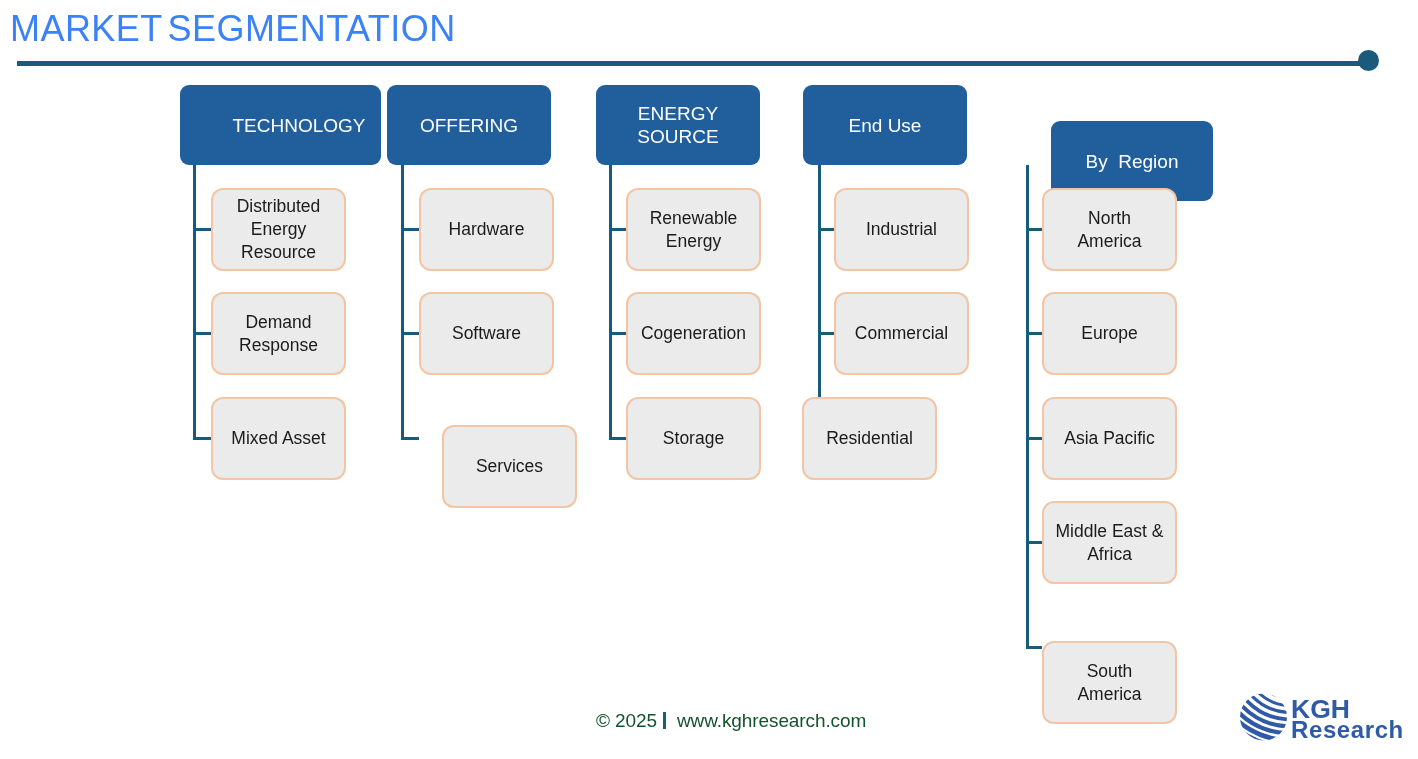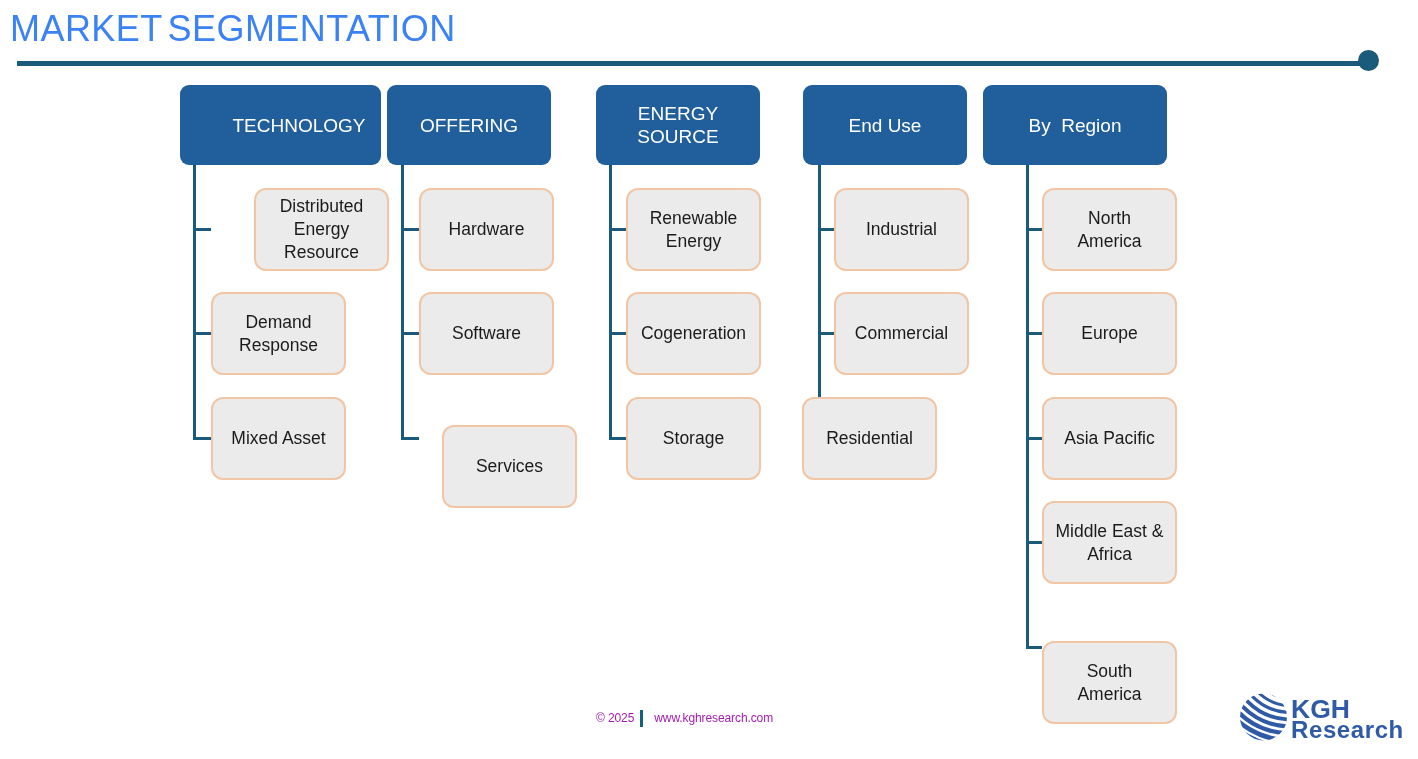--- a/index.html
+++ b/index.html
@@ -15,21 +15,21 @@
 </head>
 <body>
   <div class="abs" style="left:10px;top:8px;font-size:36px;color:#3b82f6;letter-spacing:0.45px;word-spacing:-5px;">MARKET SEGMENTATION</div>
   <div class="abs" style="left:17px;top:60.5px;width:1343px;height:5px;background:#1A5A7A;"></div>
   <div class="abs" style="left:1357.5px;top:49.5px;width:21px;height:21px;border-radius:50%;background:#1A5A7A;"></div>
 
   <div class="hdr" style="left:180px;padding-left:37px;">TECHNOLOGY</div>
   <div class="hdr" style="left:387px;">OFFERING</div>
   <div class="hdr" style="left:596px;">ENERGY<br>SOURCE</div>
   <div class="hdr" style="left:803px;text-align:center;">End Use</div>
-  <div class="hdr" style="left:983px;width:184px;">By&nbsp; Region</div>
+  <div class="hdr" style="left:1051px;width:162px;margin-top:36px;">By&nbsp; Region</div>
 
   <div class="vline" style="left:192.5px;top:165px;height:275px;"></div>
   <div class="stub" style="left:192.5px;top:228px;width:18.5px;"></div>
   <div class="stub" style="left:192.5px;top:332px;width:18.5px;"></div>
   <div class="stub" style="left:192.5px;top:437px;width:18.5px;"></div>
 
   <div class="vline" style="left:400.5px;top:165px;height:275px;"></div>
   <div class="stub" style="left:400.5px;top:228px;width:18.5px;"></div>
   <div class="stub" style="left:400.5px;top:332px;width:18.5px;"></div>
   <div class="stub" style="left:400.5px;top:437px;width:18.5px;"></div>
@@ -44,21 +44,21 @@
   <div class="stub" style="left:818px;top:332px;width:16px;"></div>
   <div class="stub" style="left:818px;top:437px;width:16px;"></div>
 
   <div class="vline" style="left:1025.5px;top:165px;height:484px;"></div>
   <div class="stub" style="left:1025.5px;top:228px;width:16.5px;"></div>
   <div class="stub" style="left:1025.5px;top:332px;width:16.5px;"></div>
   <div class="stub" style="left:1025.5px;top:437px;width:16.5px;"></div>
   <div class="stub" style="left:1025.5px;top:541px;width:16.5px;"></div>
   <div class="stub" style="left:1025.5px;top:646px;width:16.5px;"></div>
 
-  <div class="child" style="left:211px;top:188px;margin-left:43px;">Distributed<br>Energy<br>Resource</div>
+  <div class="child" style="left:211px;top:188px;">Distributed<br>Energy<br>Resource</div>
   <div class="child" style="left:211px;top:292px;">Demand<br>Response</div>
   <div class="child" style="left:211px;top:397px;">Mixed Asset</div>
 
   <div class="child" style="left:419px;top:188px;">Hardware</div>
   <div class="child" style="left:419px;top:292px;">Software</div>
   <div class="child" style="left:442px;top:397px;margin-top:28px;">Services</div>
 
   <div class="child" style="left:626px;top:188px;">Renewable<br>Energy</div>
   <div class="child" style="left:626px;top:292px;">Cogeneration</div>
   <div class="child" style="left:626px;top:397px;">Storage</div>
@@ -66,21 +66,21 @@
   <div class="child" style="left:834px;top:188px;">Industrial</div>
   <div class="child" style="left:834px;top:292px;">Commercial</div>
   <div class="child" style="left:802px;top:397px;">Residential</div>
 
   <div class="child" style="left:1042px;top:188px;">North<br>America</div>
   <div class="child" style="left:1042px;top:292px;">Europe</div>
   <div class="child" style="left:1042px;top:397px;">Asia Pacific</div>
   <div class="child" style="left:1042px;top:501px;">Middle East &amp;<br>Africa</div>
   <div class="child" style="left:1042px;top:606px;margin-top:35px;">South<br>America</div>
 
-  <div class="abs" style="left:596px;top:709.5px;display:flex;align-items:center;font-size:12px;letter-spacing:-0.1px;color:#a21caf;">
+  <div class="abs" style="left:596px;top:709.5px;display:flex;align-items:center;font-size:19px;letter-spacing:-0.1px;color:#14532d;">
     <span>© 2025</span>
     <span style="display:inline-block;width:3px;height:17px;background:#17607E;margin:0 11px 0 6px;"></span>
     <span>www.kghresearch.com</span>
   </div>
 
   <svg class="abs" style="left:1240px;top:693px;" width="170" height="58" viewBox="0 0 170 58">
     <defs>
       <clipPath id="gc">
         <circle cx="23.5" cy="24" r="23.5"></circle>
       </clipPath>

